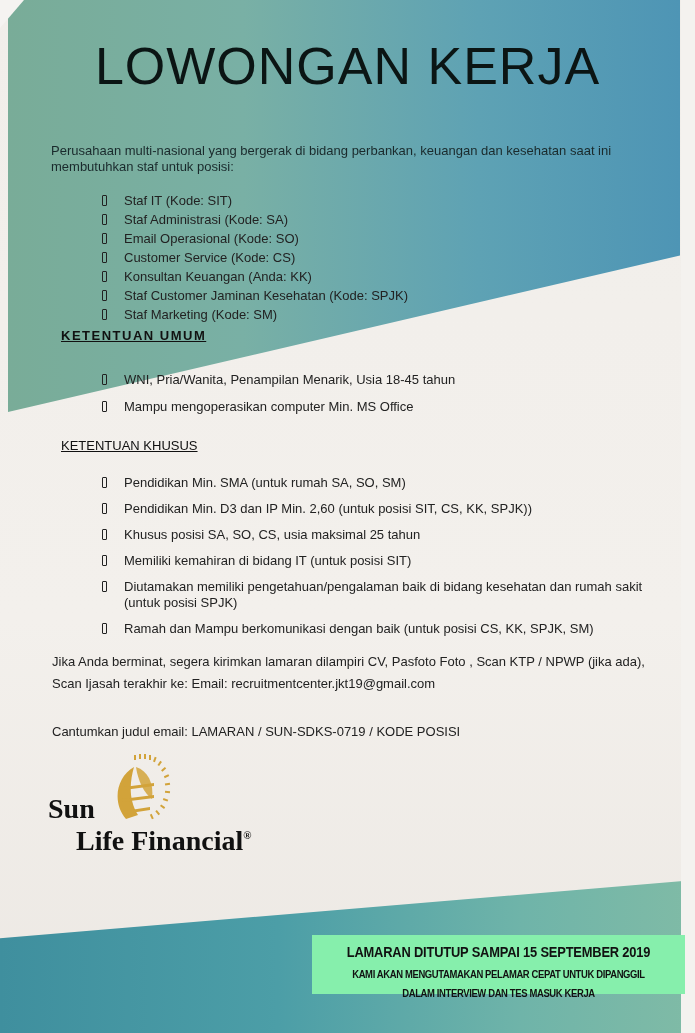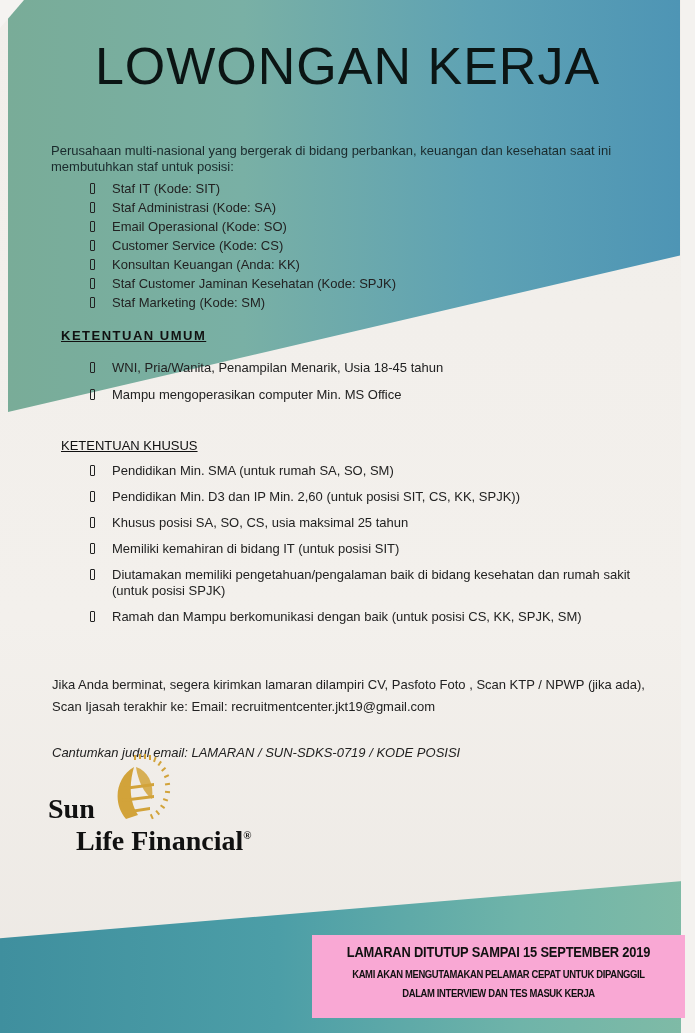--- a/index.html
+++ b/index.html
@@ -34,21 +34,21 @@
     .title {
       position: absolute; left: 0; width: 695px; top: 36px;
       text-align: center; font-size: 52px; color: #0b1514;
       letter-spacing: 1px; font-weight: 400;
     }
     .intro {
       position: absolute; left: 51px; top: 143px; width: 600px;
       font-size: 13px; line-height: 16px; color: #1a2a2c;
     }
     .list {
-      position: absolute; margin: 0; padding: 0; list-style: none;
+      position: absolute; margin: 12px; padding: 0; list-style: none;
     }
     .list li {
       position: relative; padding-left: 22px; color: #222;
     }
     .bullet {
       position: absolute; left: 0; top: 2px; width: 5px; height: 11px;
       border: 1.3px solid #222; border-radius: 1px; box-sizing: border-box;
     }
     .positions { left: 90px; top: 179px; font-size: 13px; }
     .positions li { height: 19px; line-height: 19px; }
@@ -60,38 +60,38 @@
     .sec-umum { top: 328px; font-weight: bold; letter-spacing: 1.5px; }
     .sec-khusus { top: 438px; }
     .umum { left: 90px; top: 360px; font-size: 13px; color: #444; }
     .umum li { height: 27px; line-height: 16px; }
     .khusus { left: 90px; top: 463px; width: 550px; font-size: 13px; color: #3a3a3a; }
     .khusus li { line-height: 16px; margin-bottom: 10px; }
     .para {
       position: absolute; left: 52px; width: 600px;
       font-size: 13px; line-height: 22px; color: #222;
     }
-    .para-apply { top: 674px; }
-    .para-subject { top: 742px; font-style: italic; }
+    .para-apply { top: 651px; }
+    .para-subject { top: 721px; }
     .logo {
       position: absolute; left: 48px; top: 753px; width: 260px; height: 110px;
     }
     .logo-sun {
       position: absolute; left: 0; top: 40px; font-family: "Liberation Serif", serif;
       font-weight: bold; font-size: 28px; color: #111;
     }
     .logo-life {
       position: absolute; left: 28px; top: 72px; font-family: "Liberation Serif", serif;
       font-weight: bold; font-size: 28px; color: #111; white-space: nowrap;
     }
     .logo-reg { font-size: 11px; vertical-align: top; position: relative; top: 4px; }
     .logo-globe { position: absolute; left: 66px; top: 0; width: 60px; height: 72px; }
     .notice {
-      position: absolute; left: 312px; top: 935px; width: 373px; height: 83px;
-      background: #f9a8d4; text-align: center; color: #111;
+      position: absolute; left: 312px; top: 935px; width: 373px; height: 59px;
+      background: #86efac; text-align: center; color: #111;
     }
     .notice-main { font-size: 14px; font-weight: bold; margin-top: 9px; letter-spacing: -0.2px; transform: scaleX(0.92); }
     .notice-sub { font-size: 10.5px; font-weight: bold; margin-top: 8px; letter-spacing: -0.4px; transform: scaleX(0.9); }
     .notice-sub2 { font-size: 10.5px; font-weight: bold; margin-top: 7px; letter-spacing: -0.4px; transform: scaleX(0.9); }
   </style>
 </head>
 <body>
 
 <div class="paper"></div>
 <div class="top-band"></div>

